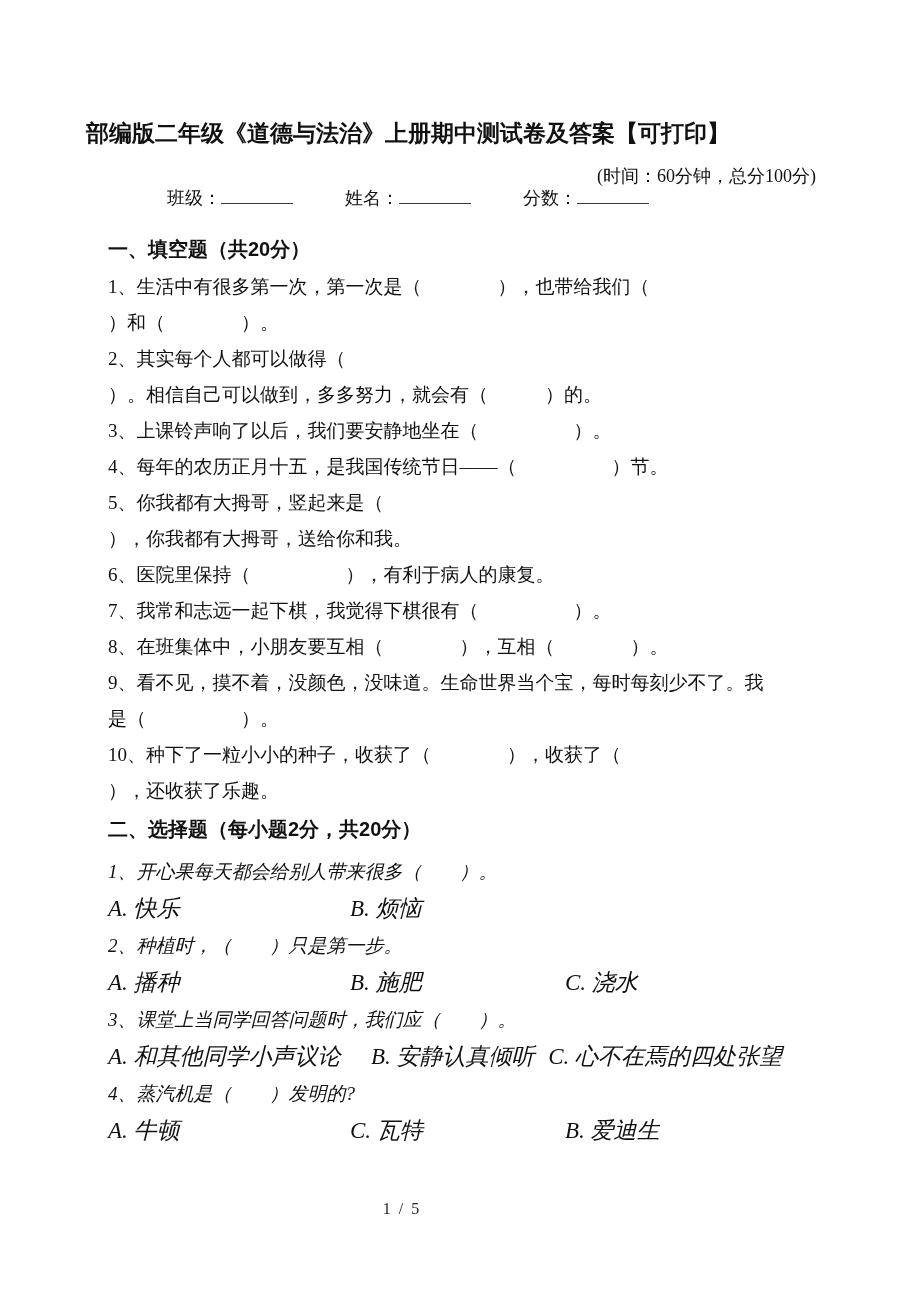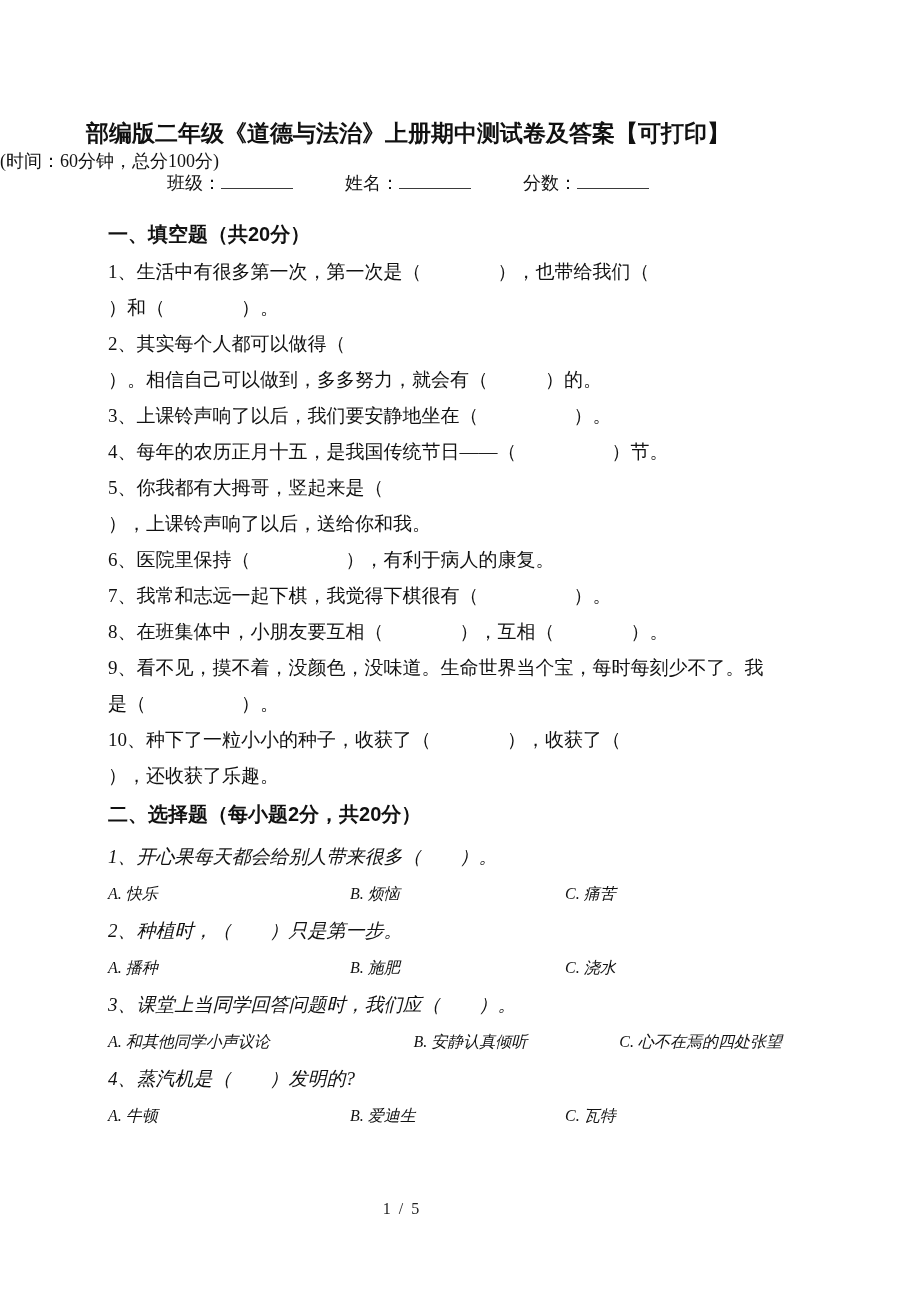--- a/index.html
+++ b/index.html
@@ -20,24 +20,24 @@
     margin: 0;
     padding-top: 118px;
     text-align: center;
     font-family: "Liberation Sans", "DejaVu Sans", sans-serif;
     font-weight: bold;
     font-size: 23px;
     line-height: 30px;
     white-space: nowrap;
   }
   .subtitle {
-    text-align: left;
+    text-align: right;
     font-size: 18px;
     line-height: 22px;
-    margin-top: 2px;
+    margin-top: 17px;
     white-space: nowrap;
   }
   .fields-row {
     display: flex;
     justify-content: center;
     align-items: flex-end;
     gap: 52px;
     margin-top: 0;
     font-size: 18px;
     line-height: 22px;
@@ -66,21 +66,21 @@
   .s1-lines { margin-top: 7px; }
   .line {
     font-size: 19px;
     line-height: 36px;
     white-space: nowrap;
   }
   .s2-block { margin-top: 11px; font-style: italic; }
   .s2-block .line { line-height: 37px; }
   .opts {
     display: flex;
-    font-size: 16px;
+    font-size: 23px;
     line-height: 37px;
     white-space: nowrap;
     align-items: center;
   }
   .opts .opt:nth-child(1) { width: 242px; }
   .opts .opt:nth-child(2) { width: 215px; }
   .opts .opt:nth-child(3) { flex: 1; }
   .opts.opts-long .opt:nth-child(1) { width: 306px; }
   .opts.opts-long .opt:nth-child(2) { width: 206px; }
   .footer {
@@ -120,60 +120,59 @@
     <div class="sec-heading sec-heading-1">一、填空题（共20分）</div>
 
     <div class="s1-lines">
       <div class="line">1、生活中有很多第一次，第一次是（　　　　），也带给我们（</div>
       <div class="line">）和（　　　　）。</div>
       <div class="line">2、其实每个人都可以做得（</div>
       <div class="line">）。相信自己可以做到，多多努力，就会有（　　　）的。</div>
       <div class="line">3、上课铃声响了以后，我们要安静地坐在（　　　　　）。</div>
       <div class="line">4、每年的农历正月十五，是我国传统节日——（　　　　　）节。</div>
       <div class="line">5、你我都有大拇哥，竖起来是（</div>
-      <div class="line">），上课铃声响了以后，送给你和我。</div>
+      <div class="line">），你我都有大拇哥，送给你和我。</div>
       <div class="line">6、医院里保持（　　　　　），有利于病人的康复。</div>
       <div class="line">7、我常和志远一起下棋，我觉得下棋很有（　　　　　）。</div>
       <div class="line">8、在班集体中，小朋友要互相（　　　　），互相（　　　　）。</div>
       <div class="line">9、看不见，摸不着，没颜色，没味道。生命世界当个宝，每时每刻少不了。我</div>
       <div class="line">是（　　　　　）。</div>
       <div class="line">10、种下了一粒小小的种子，收获了（　　　　），收获了（</div>
       <div class="line">），还收获了乐趣。</div>
     </div>
 
     <div class="sec-heading sec-heading-2">二、选择题（每小题2分，共20分）</div>
 
     <div class="s2-block">
 
       <div class="line">1、开心果每天都会给别人带来很多（　　）。</div>
       <div class="opts">
         <span class="opt">A. 快乐</span>
         <span class="opt">B. 烦恼</span>
-        <span class="opt">C. 痛苦</span>
       </div>
 
       <div class="line">2、种植时，（　　）只是第一步。</div>
       <div class="opts">
         <span class="opt">A. 播种</span>
         <span class="opt">B. 施肥</span>
         <span class="opt">C. 浇水</span>
       </div>
 
       <div class="line">3、课堂上当同学回答问题时，我们应（　　）。</div>
       <div class="opts opts-long">
         <span class="opt">A. 和其他同学小声议论</span>
         <span class="opt">B. 安静认真倾听</span>
         <span class="opt">C. 心不在焉的四处张望</span>
       </div>
 
       <div class="line">4、蒸汽机是（　　）发明的?</div>
       <div class="opts">
         <span class="opt">A. 牛顿</span>
+        <span class="opt">C. 瓦特</span>
         <span class="opt">B. 爱迪生</span>
-        <span class="opt">C. 瓦特</span>
       </div>
 
     </div>
   </div>
 
   <div class="footer">1 / 5</div>
 
 </div>
 
 </body></html>

